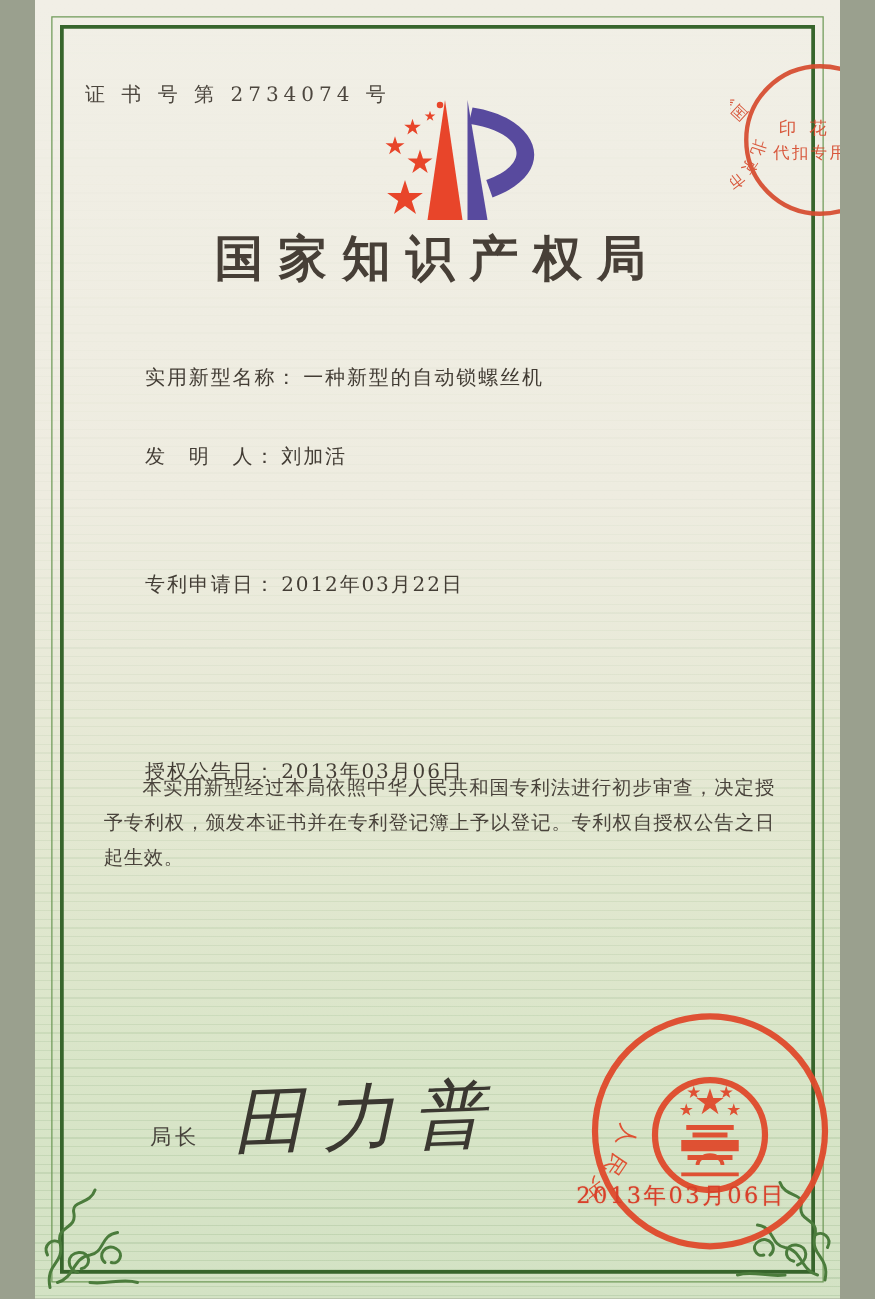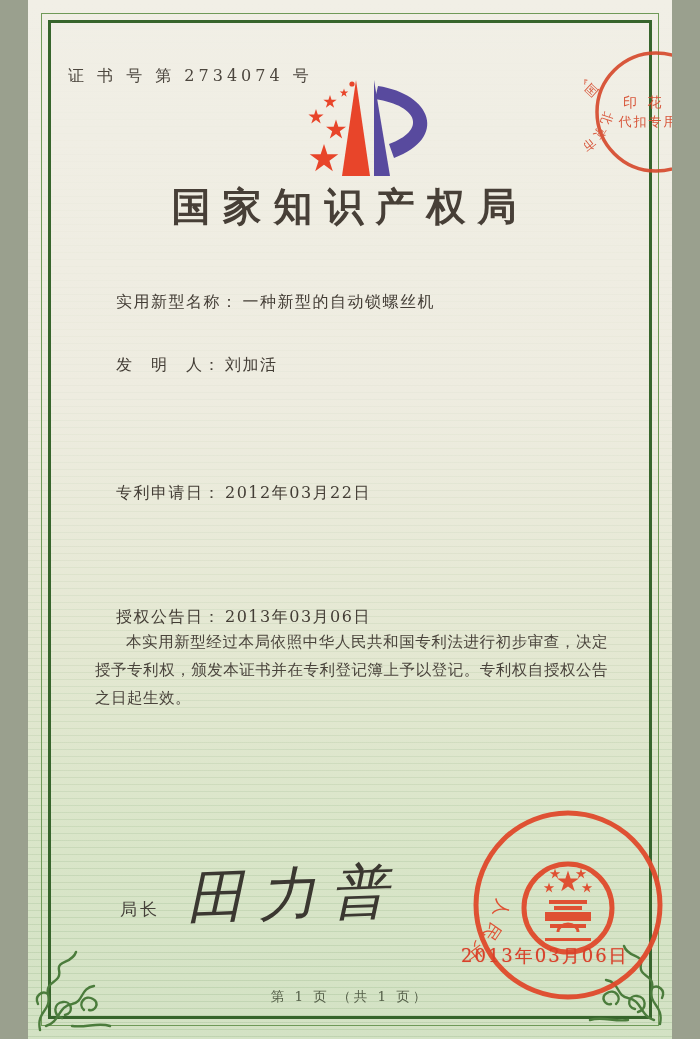--- a/index.html
+++ b/index.html
@@ -19,21 +19,21 @@
   .cert-no{position:absolute;left:40px;top:66px;font-size:16px;letter-spacing:4px;color:#4c463e;}
   .title{position:absolute;left:0;right:0;top:180px;text-align:center;font-size:39px;font-weight:bold;
          letter-spacing:12px;color:#473f37;}
   .field{position:absolute;left:56px;right:56px;font-size:16px;letter-spacing:1.5px;color:#433d35;white-space:nowrap;margin-left:32px;}
   .field .lab{margin-right:4px;}
   .redact{display:inline-block;vertical-align:-6px;width:268px;height:26px;border-radius:3px;
     background:linear-gradient(90deg,rgba(236,233,224,.55),#ffffff 18%,#f2efe7 40%,#fdfdfa 55%,#efece3 72%,#fbfaf6 88%,rgba(236,233,224,.6));
     filter:blur(1.2px);}
   .paras{position:absolute;left:55px;right:52px;top:616px;font-size:15.5px;line-height:28px;
          text-align:justify;color:#4a443c;letter-spacing:.5px;}
-  .paras p{margin:12px;text-indent:2em;}
+  .paras p{margin:0;text-indent:2em;}
   .officer-label{position:absolute;left:92px;top:898px;font-size:17px;letter-spacing:3px;color:#45413a;}
   .signature{position:absolute;left:158px;top:856px;font-size:58px;font-style:italic;letter-spacing:14px;
              color:#3b3831;transform:rotate(-2deg);font-family:"DejaVu Serif",serif;}
   .seal-date{position:absolute;left:433px;top:944px;font-size:18px;letter-spacing:2px;color:#d8402a;
              text-shadow:0 0 1px rgba(216,64,42,.5);z-index:6;}
   .footer{position:absolute;left:0;right:0;top:988px;text-align:center;font-size:13.5px;
           letter-spacing:3px;color:#56604a;}
   .logo{position:absolute;left:266px;top:74px;width:168px;height:112px;}
   .tax-stamp{position:absolute;left:556px;top:40px;width:144px;height:144px;opacity:.92;}
   .seal{position:absolute;left:443px;top:808px;width:194px;height:194px;opacity:.95;z-index:5;}
@@ -111,21 +111,21 @@
   </svg>
 
   <div class="title">国家知识产权局</div>
 
   <div class="field" style="top:292px">
     <span class="lab">实用新型名称：</span><span>一种新型的自动锁螺丝机</span>
   </div>
   <div class="field" style="top:355px">
     <span class="lab">发　明　人：</span><span>刘加活</span>
   </div>
-  <div class="field" style="top:483px">
+  <div class="field" style="top:458px">
     <span class="lab">专利申请日：</span><span>2012年03月22日</span>
   </div>
   <div class="field" style="top:607px">
     <span class="lab">授权公告日：</span><span>2013年03月06日</span>
   </div>
 
   <div class="paras">
     <p>本实用新型经过本局依照中华人民共和国专利法进行初步审查，决定授予专利权，颁发本证书并在专利登记簿上予以登记。专利权自授权公告之日起生效。</p>
   </div>
 
@@ -151,15 +151,14 @@
       <rect x="78" y="92" width="38" height="4" stroke="none"></rect>
       <rect x="83" y="98" width="28" height="4" stroke="none"></rect>
       <rect x="74" y="104" width="46" height="9" stroke="none"></rect>
       <rect x="79" y="116" width="36" height="4" stroke="none"></rect>
       <path d="M87,124 a10,8 0 0 1 20,0" fill="none" stroke-width="3"></path>
       <rect x="74" y="130" width="46" height="3" stroke="none"></rect>
     </g>
   </svg>
   <div class="seal-date">2013年03月06日</div>
 
-  <div class="footer">第 1 页 （共 1 页）</div>
 
 </div>
 
 </body></html>

